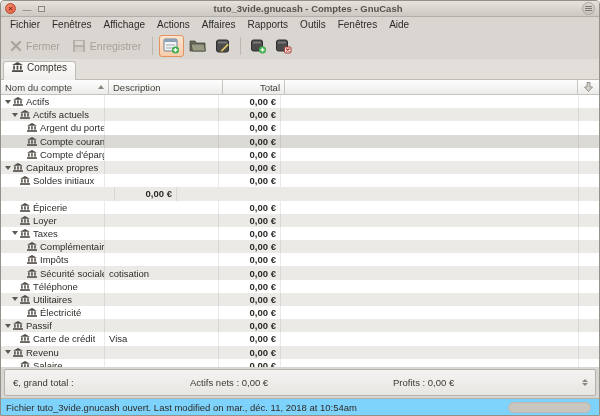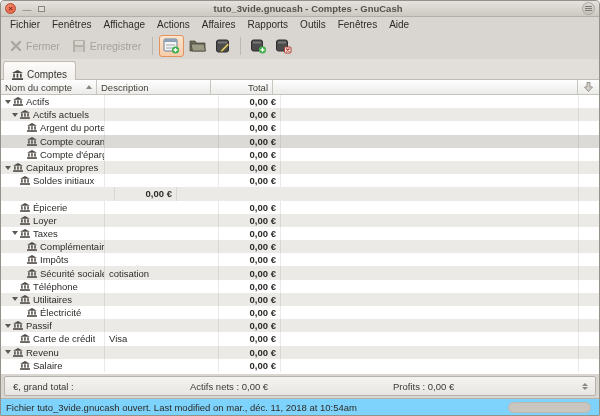--- a/index.html
+++ b/index.html
@@ -57,34 +57,34 @@
     border:1px solid #e0935f;
   }
   .tsep { width:1px; height:18px; background:#bcb8b1; margin:0 4px; }
   .tico { display:block; }
   
   .tabbar {
     height:21px; flex:0 0 21px; background:#e2dfda; display:flex; align-items:flex-end;
     border-bottom:1px solid #bfbbb5; padding-left:2px;
   }
   .tab {
-    height:19px; display:flex; align-items:flex-end; gap:4px;
+    height:19px; display:flex; align-items:flex-start; gap:4px;
     background:linear-gradient(#fcfbf9,#f1efec);
     border:1px solid #bfbbb5; border-bottom:none; border-radius:3px 3px 0 0;
     padding:0 8px; font-size:10px; color:#37342f; margin-bottom:-1px;
   }
   
   .table-wrap { flex:1 1 auto; display:flex; flex-direction:column; background:#fff; overflow:hidden; }
   .thead {
     height:15px; flex:0 0 15px; display:flex;
     background:linear-gradient(#fefefe,#ebebe9); border-bottom:1px solid #c6c3bd;
     font-size:9.5px; color:#46423d;
   }
   .th { border-right:1px solid #c9c6c0; display:flex; align-items:center; padding:0 4px; }
-  .th.name { width:96px; justify-content:space-between; }
+  .th.name { width:108px; justify-content:space-between; }
   .th.desc { width:114px; }
   .th.total { width:62px; justify-content:flex-end; }
   .th.fill { flex:1; }
   .th.colsel { width:21px; border-right:none; justify-content:center; }
   .sort-arrow { width:0; height:0; border-left:3px solid transparent; border-right:3px solid transparent; border-bottom:4px solid #8b8781; }
   
   .rows { flex:1 1 auto; overflow:hidden; background:#fff;text-align:center; }
   .row { height:13.2px; display:flex; font-size:9.5px; color:#2d2b28; background:#fff; }
   .row.alt { background:#eceae7; }
   .row.sel { background:#dcdad7; }
@@ -101,21 +101,21 @@
   .expander.open::before {
     content:""; width:0; height:0;
     border-left:3.5px solid transparent; border-right:3.5px solid transparent;
     border-top:4.5px solid #5c5852;
   }
   .acct-icon { width:11px; flex:0 0 11px; display:flex; align-items:center; justify-content:center; margin-right:3px; }
   .acct-label { overflow:hidden; }
   
   .summary-outer { flex:0 0 24px; background:#d9d6d1; padding:2px 3px; }
   .summary {
-    height:20px; display:flex; align-items:center;
+    height:27px; display:flex; align-items:center;
     background:linear-gradient(#f5f3f1,#e8e6e2);
     border:1px solid #b5b1ab; border-radius:2px;
     font-size:9.5px; color:#3c3934;
   }
   .sum-grand { width:185px; padding-left:8px; }
   .sum-assets { width:203px; }
   .sum-profits { flex:1; }
   .spinner { width:16px; display:flex; flex-direction:column; align-items:center; gap:1px; padding-right:4px; }
   .spin-up { width:0; height:0; border-left:3px solid transparent; border-right:3px solid transparent; border-bottom:3.5px solid #8b8781; }
   .spin-down { width:0; height:0; border-left:3px solid transparent; border-right:3px solid transparent; border-top:3.5px solid #8b8781; }

